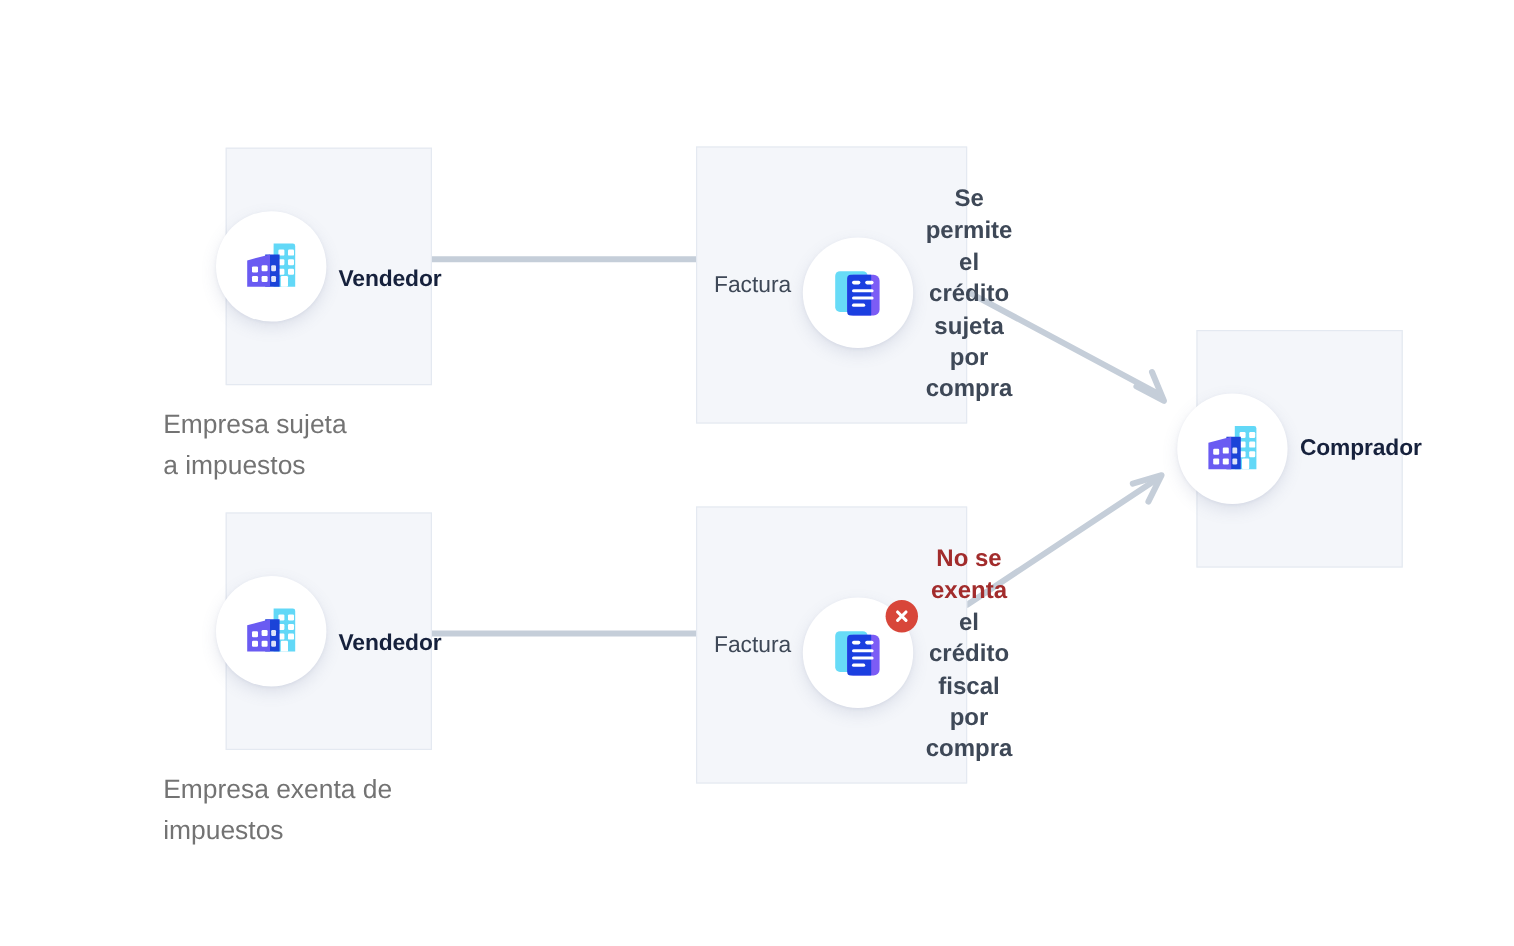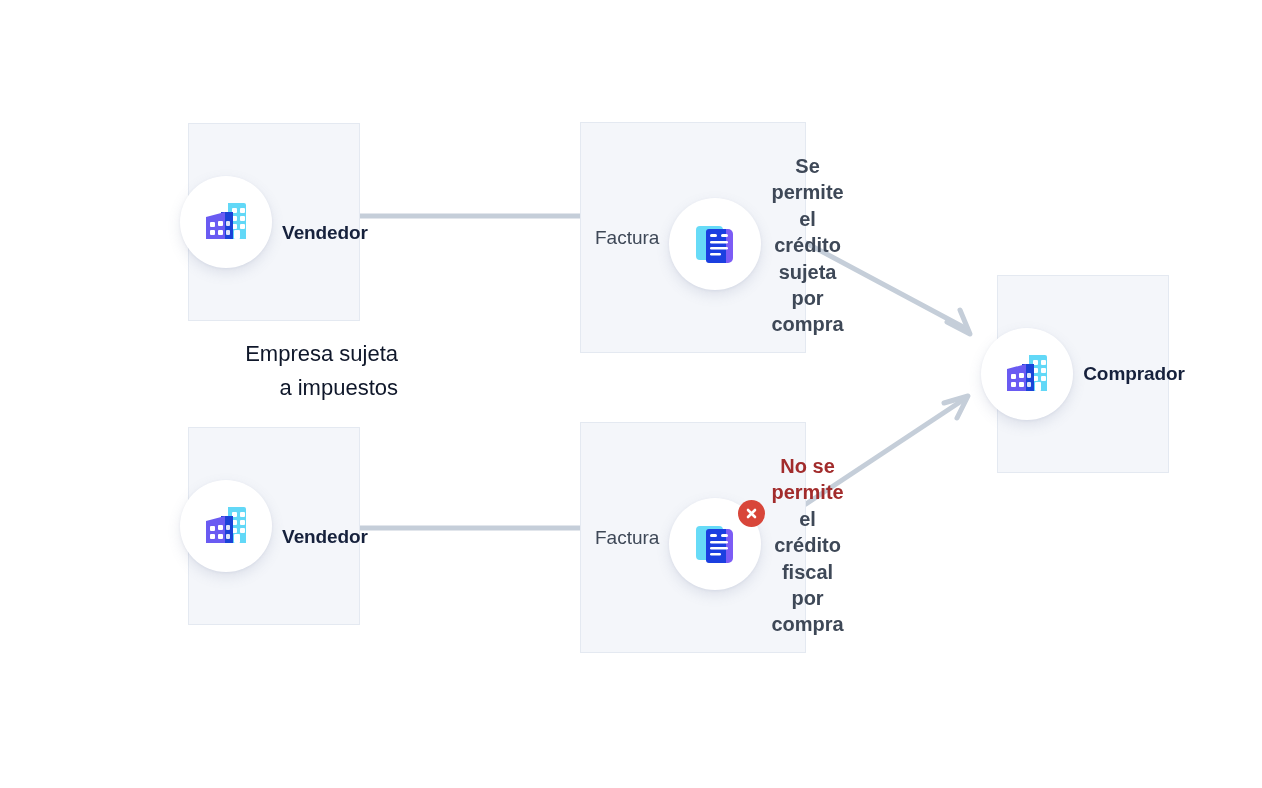--- a/index.html
+++ b/index.html
@@ -119,22 +119,22 @@
     border-radius: 50%;
     background: #d8463a;
     display: flex;
     align-items: center;
     justify-content: center;
   }
 
   
   .caption {
     position: absolute;
-    text-align: right;
-    color: #0f172a;
+    text-align: left;
+    color: #737373;
     font-size: 22px;
     line-height: 1.55;
     font-weight: normal;
   }
 
   
   #seller-top       { left: 188px; top: 123px;  height: 198px; }
   #seller-bottom    { left: 188px; top: 427px;  height: 198px; }
   #buyer            { left: 997px; top: 275px;  height: 198px; }
 
@@ -247,20 +247,24 @@
           <rect x="11" y="35" width="5" height="5" rx="1" fill="#ffffff"></rect>
           <rect x="19" y="35" width="5" height="5" rx="1" fill="#ffffff"></rect>
           <rect x="27" y="26" width="4" height="5" rx="1" fill="#ffffff" opacity="0.85"></rect>
           <rect x="27" y="35" width="4" height="5" rx="1" fill="#ffffff" opacity="0.85"></rect>
         </svg>
       </div>
     </div>
     <div class="actor-title" style="margin-top:22px;">Vendedor</div>
   </div>
 
+  <div class="caption" id="caption-bottom">
+    <span>Empresa exenta de</span><br>
+    <span>impuestos</span>
+  </div>
 
   <div class="card invoice-card" id="invoice-bottom">
     <div class="invoice-heading">Factura</div>
 
     <div class="badge-wrap" style="margin-top:12px;">
       <div class="badge">
         <svg width="52" height="52" viewBox="0 0 52 52">
           <rect x="7" y="8" width="27" height="34" rx="4" fill="#67dbf7"></rect>
           <rect x="17" y="11" width="27" height="34" rx="5" fill="#7c5cf5"></rect>
           <path d="M17 14 a3 3 0 0 1 3 -3 h17 v34 h-17 a3 3 0 0 1 -3 -3 Z" fill="#1b3fe0"></path>
@@ -272,21 +276,21 @@
         </svg>
       </div>
       <div class="error-dot">
         <svg width="13" height="13" viewBox="0 0 13 13">
           <path d="M3 3 L10 10 M10 3 L3 10" stroke="#ffffff" stroke-width="2.6" stroke-linecap="round"></path>
         </svg>
       </div>
     </div>
 
     <div class="invoice-note" style="margin-top:14px;">
-      <span class="deny">No se permite</span><span> el crédito fiscal por compra</span>
+      <span class="deny">No se exenta</span><span> el crédito fiscal por compra</span>
     </div>
   </div>
 
   <div class="card actor-card" id="buyer">
     <div class="badge-wrap">
       <div class="badge">
         <svg width="54" height="54" viewBox="0 0 54 54">
           <path d="M29 8 h16 a2 2 0 0 1 2 2 v34 h-18 Z" fill="#62d8f7"></path>
           <rect x="35" y="35" width="6" height="9" rx="1" fill="#ffffff"></rect>
           <rect x="33" y="13" width="5" height="5" rx="1" fill="#ffffff"></rect>

